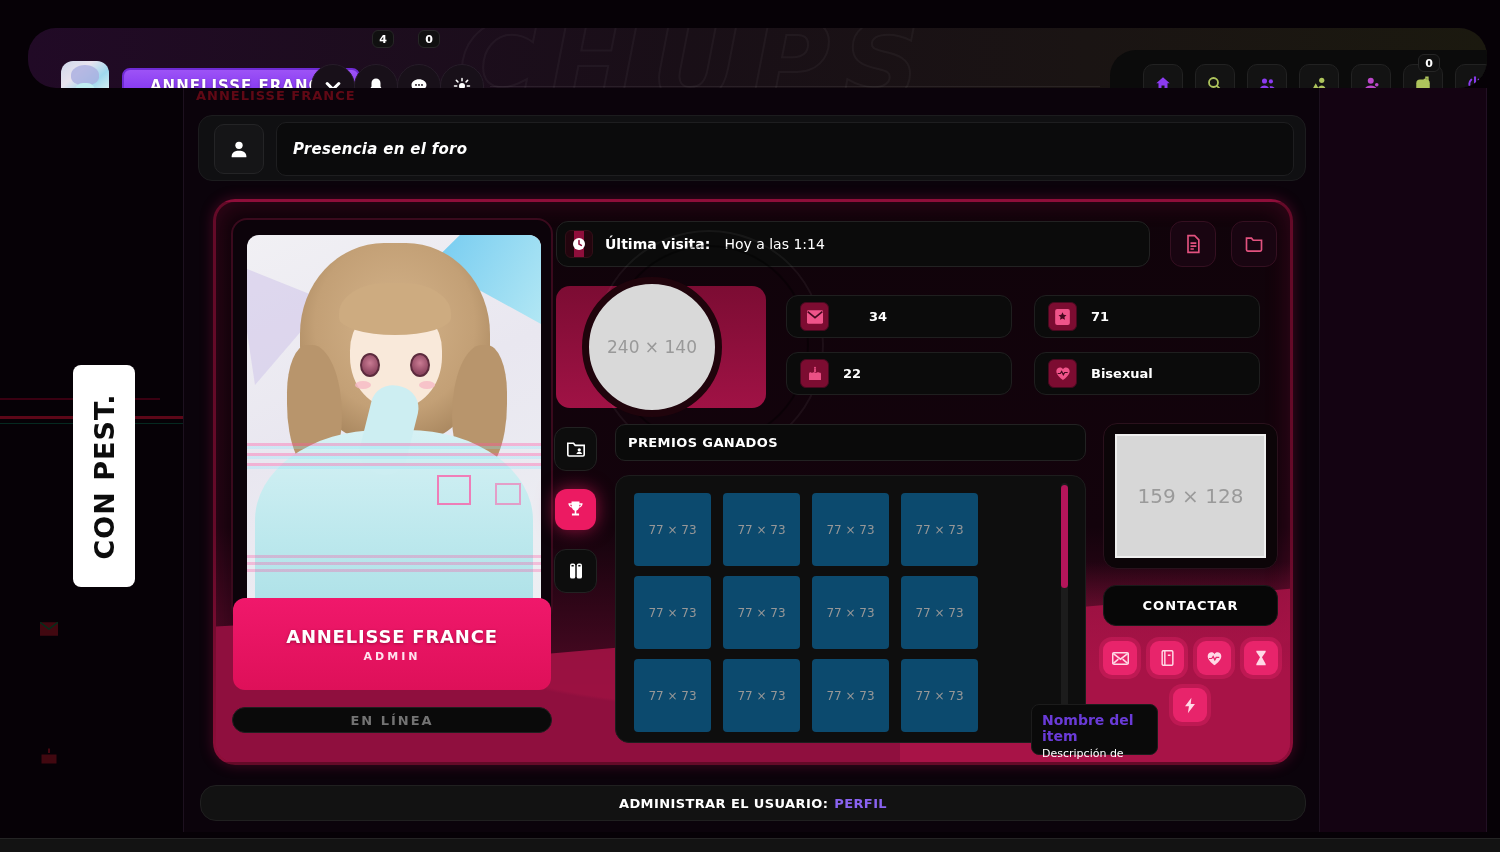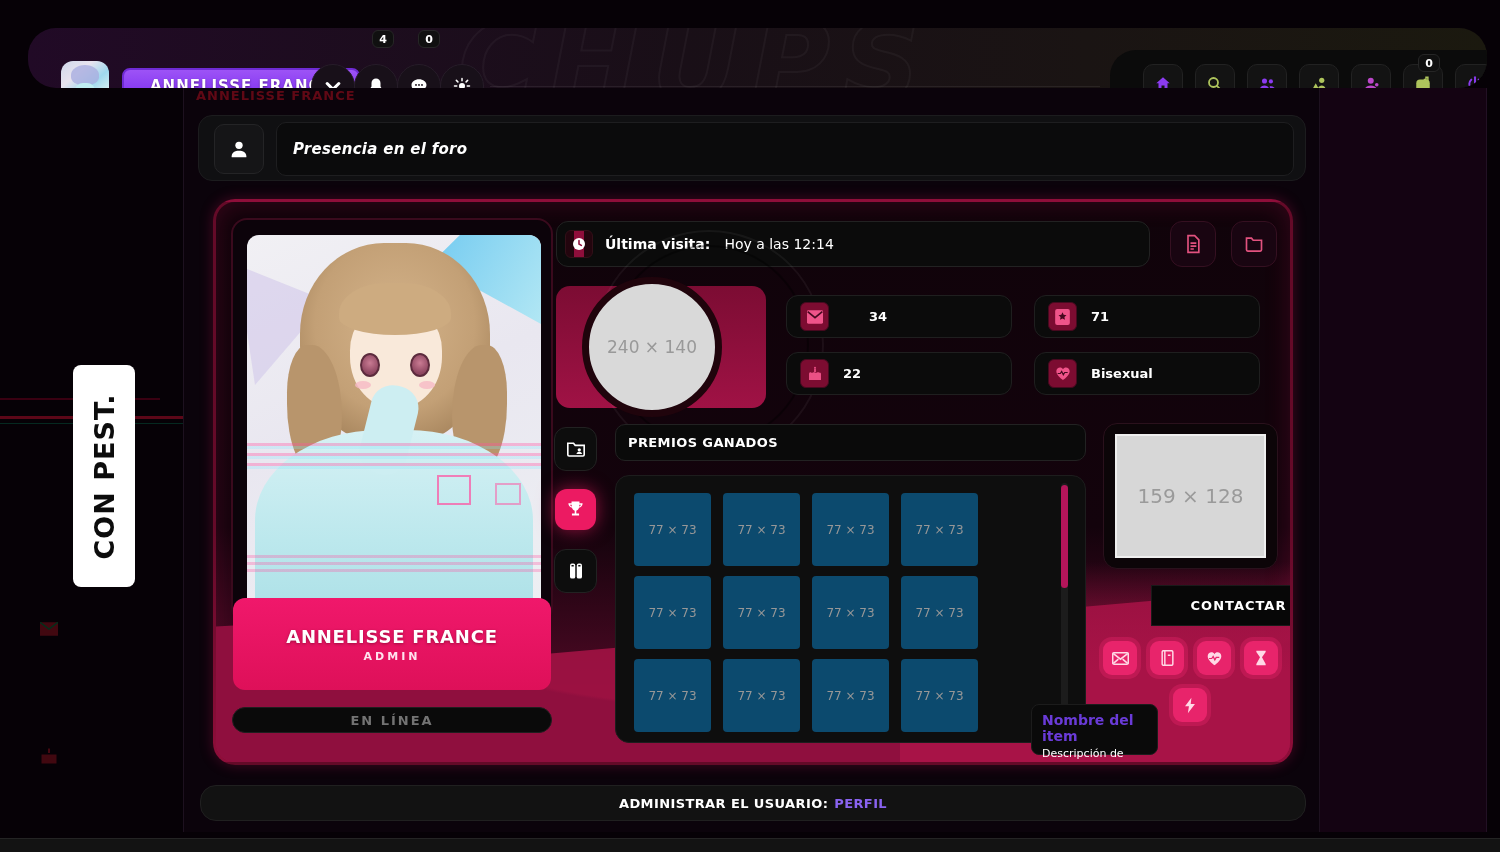--- a/index.html
+++ b/index.html
@@ -181,23 +181,23 @@
             display:flex; align-items:center; justify-content:center; color:#979797; font-size:12px; cursor:pointer; }
   .awards-scroll { position:absolute; left:845px; top:281px; width:7px; height:252px; border-radius:4px;
             background:rgba(255,255,255,.06); }
   .awards-thumb { position:absolute; left:0; top:2px; width:7px; height:103px; border-radius:4px;
             background:#b4155a; cursor:pointer; }
 
   .side-img-box { position:absolute; left:887px; top:221px; width:175px; height:146px; border-radius:14px;
             background:#0c0508; border:1px solid #2a111c; display:flex; align-items:center; justify-content:center; }
   .side-img { width:151px; height:124px; background:#d7d7d7; border:2px solid #efefef;
             display:flex; align-items:center; justify-content:center; color:#9a9a9a; font-size:20px; }
-  .contact-btn { position:absolute; left:887px; top:383px; width:175px; height:41px; border-radius:0;
+  .contact-btn { position:absolute; left:887px; top:383px; width:175px; height:41px; border-radius:13px;
             background:#070707; border:1px solid #1a1a1a; display:flex; align-items:center; justify-content:center;
-            color:#fff; font-size:13px; font-weight:bold; letter-spacing:1px; cursor:pointer;margin-left:48px; }
+            color:#fff; font-size:13px; font-weight:bold; letter-spacing:1px; cursor:pointer; }
   .pink-sq { position:absolute; width:34px; height:34px; border-radius:9px; background:#e8246b;
             box-shadow:0 0 0 4px rgba(232,36,107,.35); display:flex; align-items:center; justify-content:center;
             color:#ffd9e6; cursor:pointer; }
 
   .tooltip { position:absolute; left:815px; top:502px; width:127px; height:51px; border-radius:8px;
             background:#0a0a0a; border:1px solid #1c1c1c; padding:7px 10px; z-index:5; }
   .tooltip .tt1 { color:#6a3bd8; font-size:14px; font-weight:bold; }
   .tooltip .tt2 { color:#fff; font-size:11px; margin-top:3px; }
 
   
@@ -388,21 +388,21 @@
     <div class="online-btn">EN LÍNEA</div>
 
     <div class="visit-box">
       <div class="visit-ic">
         <svg width="16" height="16" viewBox="0 0 24 24" fill="none" stroke="#fff" stroke-width="2.4">
             <circle cx="12" cy="12" r="9" fill="#fff" stroke="none"></circle>
             <path d="M12 7v5l3.5 2" stroke="#8f0e3b" stroke-linecap="round"></path>
           </svg>
       </div>
       <b>Última visita:</b>
-      <span>Hoy a las 12:14</span>
+      <span>Hoy a las 1:14</span>
     </div>
     <div class="sq-btn" style="left:954px;">
       <span>
         <svg width="20" height="20" viewBox="0 0 24 24" fill="none" stroke="currentColor" stroke-width="2">
             <path d="M6 2h8l5 5v15H6z"></path>
             <path d="M9 11h7M9 14.5h7M9 18h4"></path>
           </svg>
       </span>
     </div>
     <div class="sq-btn" style="left:1015px;">

